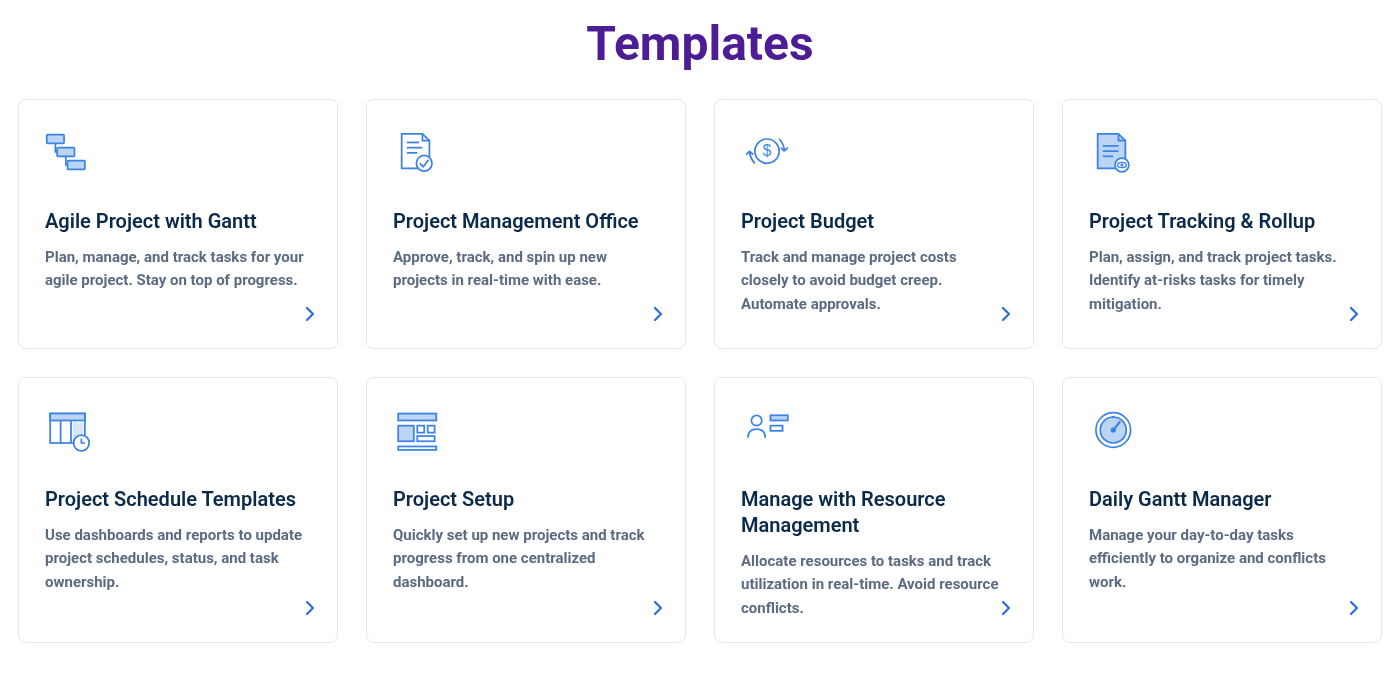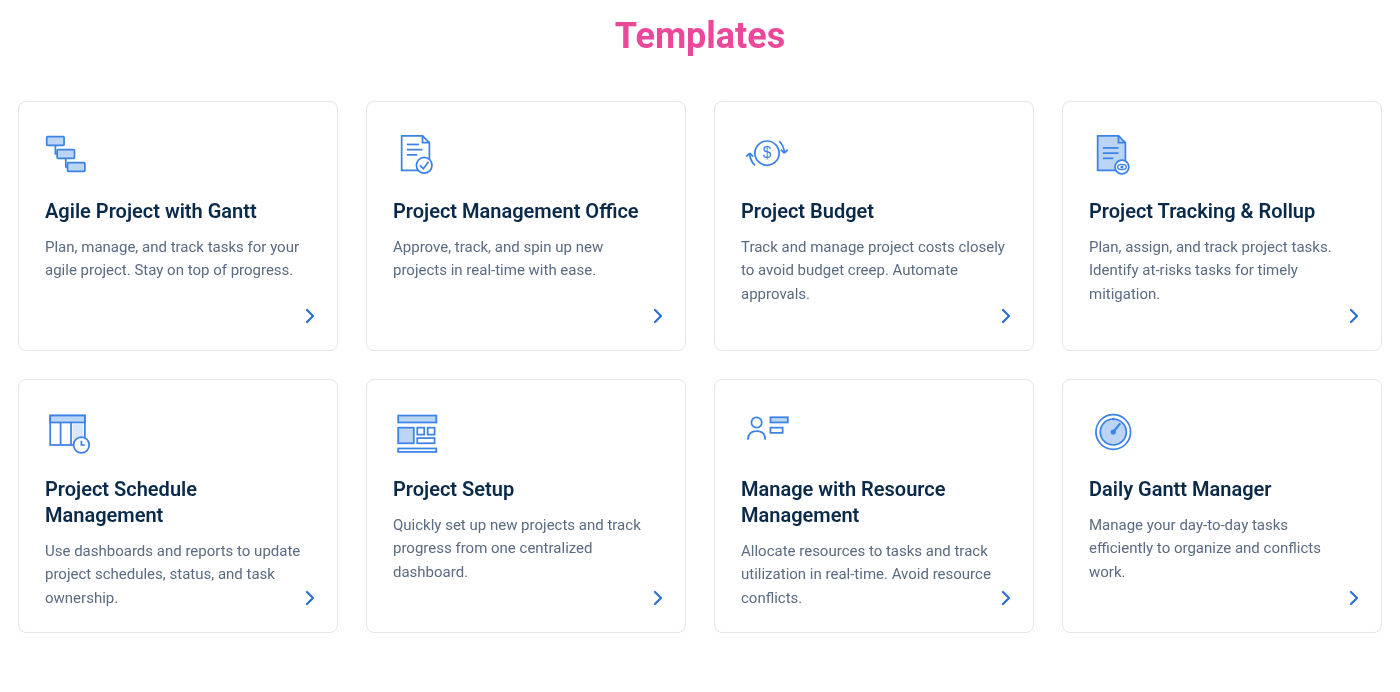--- a/index.html
+++ b/index.html
@@ -9,24 +9,24 @@
     width: 1400px;
     height: 692px;
     overflow: hidden;
     color: #1a2b4a;
   }
   .page {
     padding: 15px 18px 0 18px;
   }
   h1.page-title {
     text-align: center;
-    font-size: 36px;
+    font-size: 48px;
     font-weight: 700;
-    color: #ec4899;
-    margin-bottom: 44px;
+    color: #4c1d95;
+    margin-bottom: 27px;
   }
   .grid {
     display: grid;
     grid-template-columns: repeat(4, 1fr);
     gap: 28px;
   }
   .card {
     border: 1px solid #e3e6eb;
     border-radius: 8px;
     padding: 28px 26px 22px 26px;
@@ -46,26 +46,28 @@
   .card-icon svg {
     width: 52px;
     height: 48px;
   }
   .card-title {
     font-size: 20px;
     font-weight: 600;
     color: #0a2a4a;
     line-height: 1.3;
     margin-bottom: 12px;
+    margin-top: 12px;
   }
   .card-desc {
     font-size: 15px;
     line-height: 1.55;
     color: #5a6b82;
     flex: 1;
+    font-weight: bold;
   }
   .card-arrow {
     position: absolute;
     right: 22px;
     bottom: 22px;
     color: #2a6fd6;
     font-size: 18px;
     font-weight: 600;
   }
   .card-arrow svg { width:10px; height:16px; }
@@ -151,21 +153,21 @@
           <svg viewBox="0 0 60 50" fill="none">
         <rect x="6" y="6" width="40" height="34" fill="#fff" stroke="#3b82e6" stroke-width="2"></rect>
         <rect x="6" y="6" width="40" height="8" fill="#bcd5f5" stroke="#3b82e6" stroke-width="2"></rect>
         <line x1="18" y1="14" x2="18" y2="40" stroke="#3b82e6" stroke-width="2"></line>
         <line x1="30" y1="14" x2="30" y2="40" stroke="#3b82e6" stroke-width="2"></line>
         <rect x="32" y="16" width="12" height="22" fill="#bcd5f5" opacity="0.6"></rect>
         <circle cx="42" cy="40" r="9" fill="#fff" stroke="#3b82e6" stroke-width="2"></circle>
         <path d="M42 35 V40 H46" stroke="#3b82e6" stroke-width="2" fill="none"></path>
       </svg>
         </div>
-        <div class="card-title">Project Schedule Management</div>
+        <div class="card-title">Project Schedule Templates</div>
         <div class="card-desc">Use dashboards and reports to update project schedules, status, and task ownership.</div>
         <div class="card-arrow"><svg viewBox="0 0 10 16" fill="none">
             <path d="M2 2 L8 8 L2 14" stroke="#2a6fd6" stroke-width="2.2" fill="none" stroke-linecap="round" stroke-linejoin="round"></path>
           </svg></div>
       </div>
       <div class="card">
         <div class="card-icon">
           <svg viewBox="0 0 60 50" fill="none">
         <rect x="6" y="6" width="44" height="8" fill="#bcd5f5" stroke="#3b82e6" stroke-width="2"></rect>
         <rect x="6" y="20" width="18" height="18" fill="#bcd5f5" stroke="#3b82e6" stroke-width="2"></rect>

